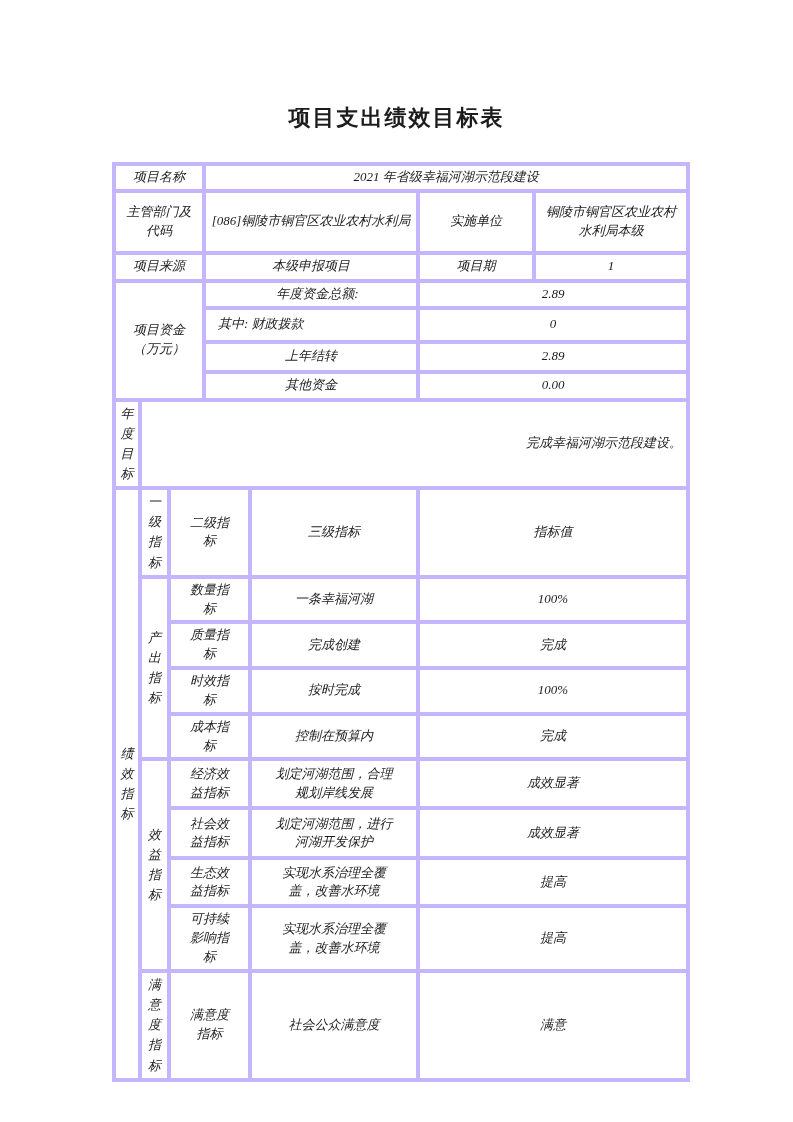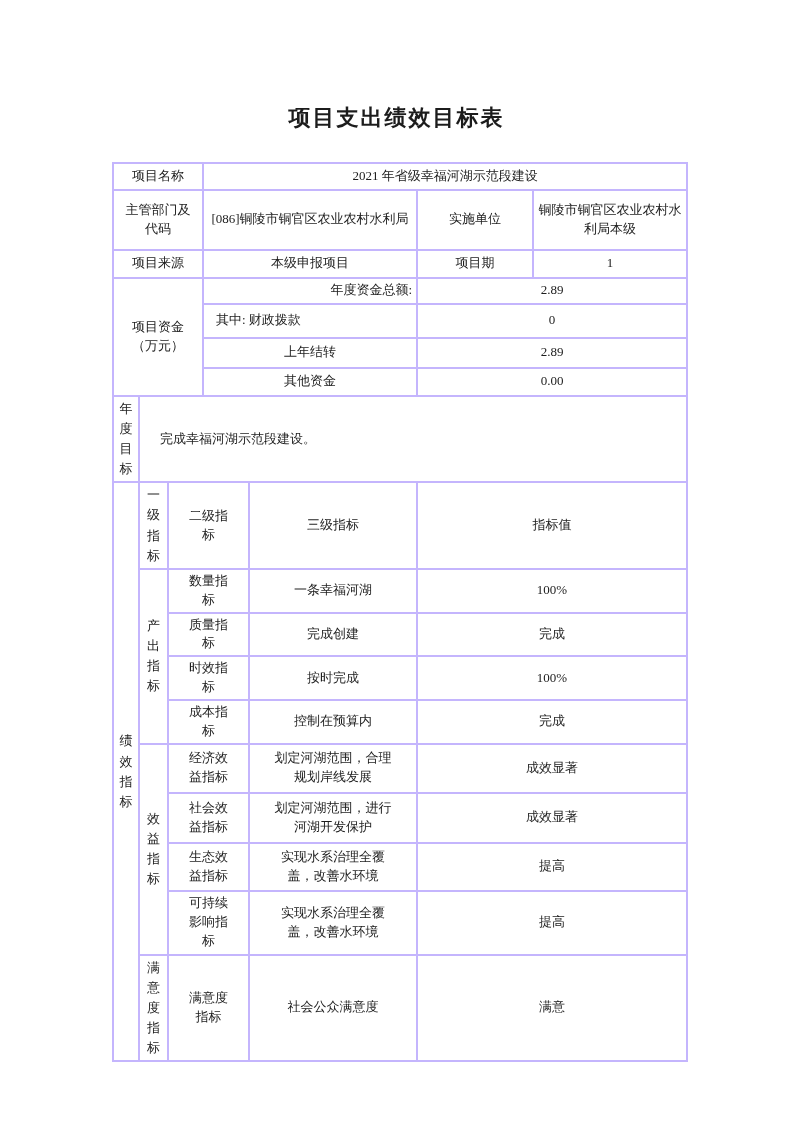--- a/index.html
+++ b/index.html
@@ -14,37 +14,37 @@
   .doc-subtitle{
     position:absolute;top:142px;left:0;width:100%;text-align:center;
     font-size:12.5px;margin:0;
   }
   table.main{
     position:absolute;top:162px;left:112px;
     border-collapse:collapse;table-layout:fixed;
     border:2px solid #333;
   }
   td{
-    border:2px solid #c4b5fd;
+    border:4px solid #c4b5fd;
     font-size:13px;line-height:1.45;
     text-align:center;vertical-align:middle;
-    padding:2px 4px;overflow:hidden;
+    padding:2px 4px;overflow:hidden;font-style:italic;
   }
   
   td.vert{padding:2px 0;}
   td.vert span{
     display:inline-block;width:1em;
     word-break:break-all;line-height:1.55;text-align:center;
   }
   td.dept-label{padding:10px 10px;}
   td.l2cell{padding:2px 16px;}
   td.l3cell{padding:2px 20px;}
-  td.fund-left{text-align:right;padding-left:17px;}
+  td.fund-left{text-align:center;padding-left:17px;}
   td.fund-indent{text-align:left;padding-left:12px;}
-  td.goal-content{text-align:left;padding-left:20px;}
+  td.goal-content{text-align:right;padding-left:20px;}
 </style>
 </head>
 <body>
 
 <div class="page">
 
   <h1 class="doc-title">项目支出绩效目标表</h1>
 
   <table class="main">
     <colgroup>

